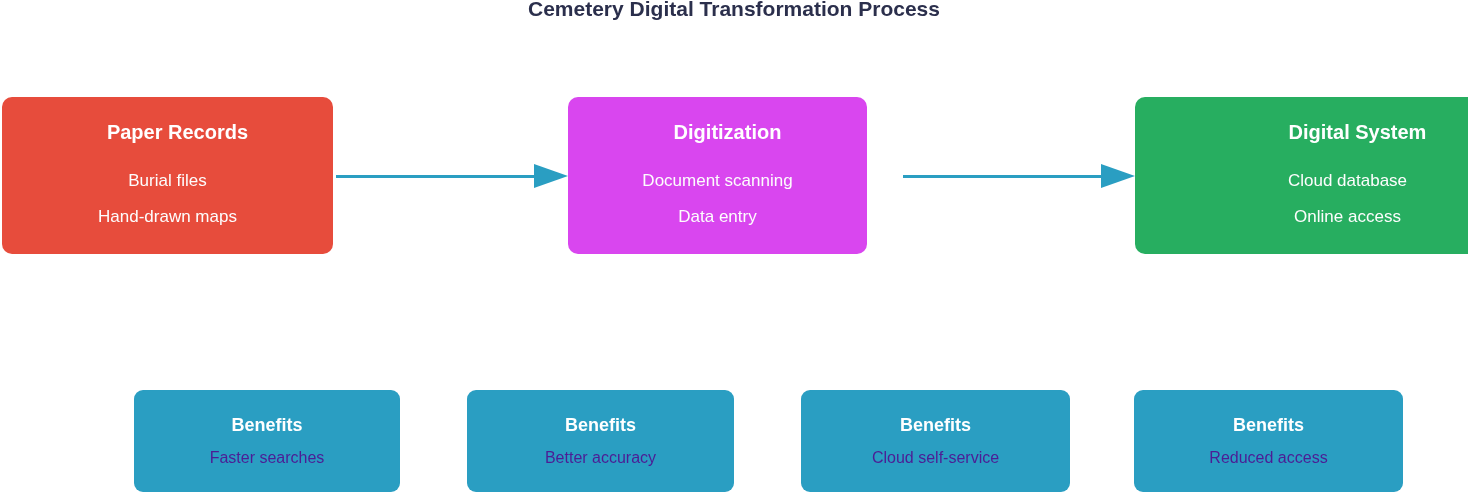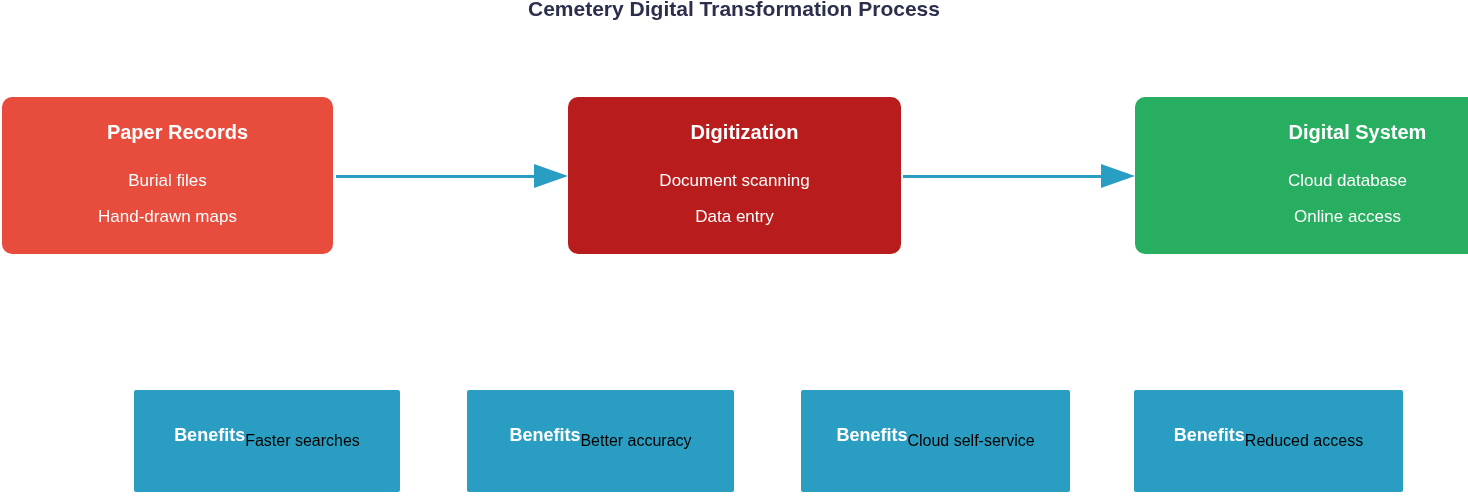--- a/index.html
+++ b/index.html
@@ -47,21 +47,21 @@
     margin-left: 20px;
   }
   .stage-box .stage-line {
     font-size: 17px;
     line-height: 21px;
     margin-top: 10px;
     margin-bottom: 5px;
     color: #fdfdfd;
   }
   .stage-paper   { left: 2px;    width: 331px; background: #e74c3c; }
-  .stage-digit   { left: 568px;  width: 333px; background: #b91c1c; }
+  .stage-digit   { left: 568px;  width: 299px; background: #d946ef; }
   .stage-system  { left: 1135px; width: 331px; background: #27ae60; padding-left: 47px; }
 
   .arrow {
     position: absolute;
     top: 175px;
     height: 3px;
   }
   .arrow .shaft {
     position: absolute;
     left: 0;
@@ -81,39 +81,39 @@
   }
   .arrow-1 { left: 336px; width: 232px; }
   .arrow-1 .shaft { width: 200px; }
   .arrow-2 { left: 903px; width: 232px; }
   .arrow-2 .shaft { width: 200px; }
 
   .benefit-box {
     position: absolute;
     top: 390px;
     height: 102px;
-    border-radius: 2px;
+    border-radius: 9px;
     background: #2a9ec2;
     color: #ffffff;
     display: flex;
-    flex-direction: row;
+    flex-direction: column;
     align-items: center;
     justify-content: center;
     text-align: center;
   }
   .benefit-box .benefit-title {
     font-size: 18px;
     font-weight: bold;
     line-height: 22px;
     margin-bottom: 12px;
   }
   .benefit-box .benefit-line {
     font-size: 16px;
     line-height: 20px;
-    color: #000000;
+    color: #4c1d95;
   }
   .benefit-1 { left: 134px;  width: 266px; }
   .benefit-2 { left: 467px;  width: 267px; }
   .benefit-3 { left: 801px;  width: 269px; }
   .benefit-4 { left: 1134px; width: 269px; }
 </style>
 </head>
 <body>
 
 <div class="canvas">

